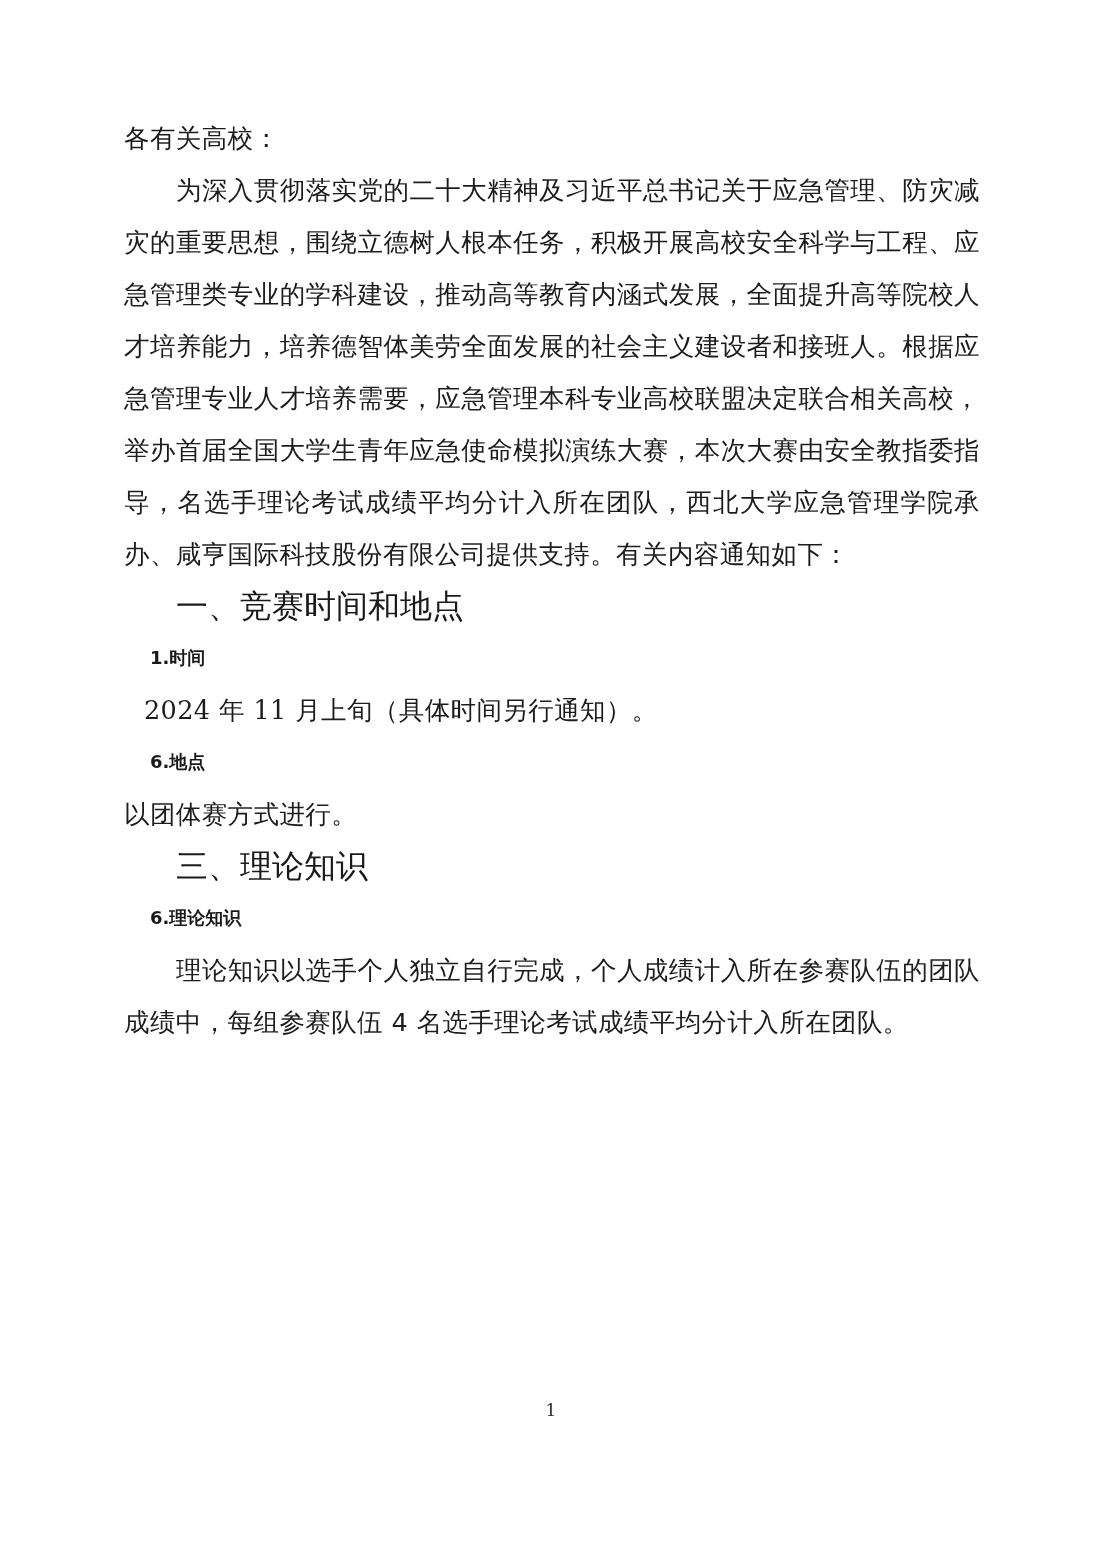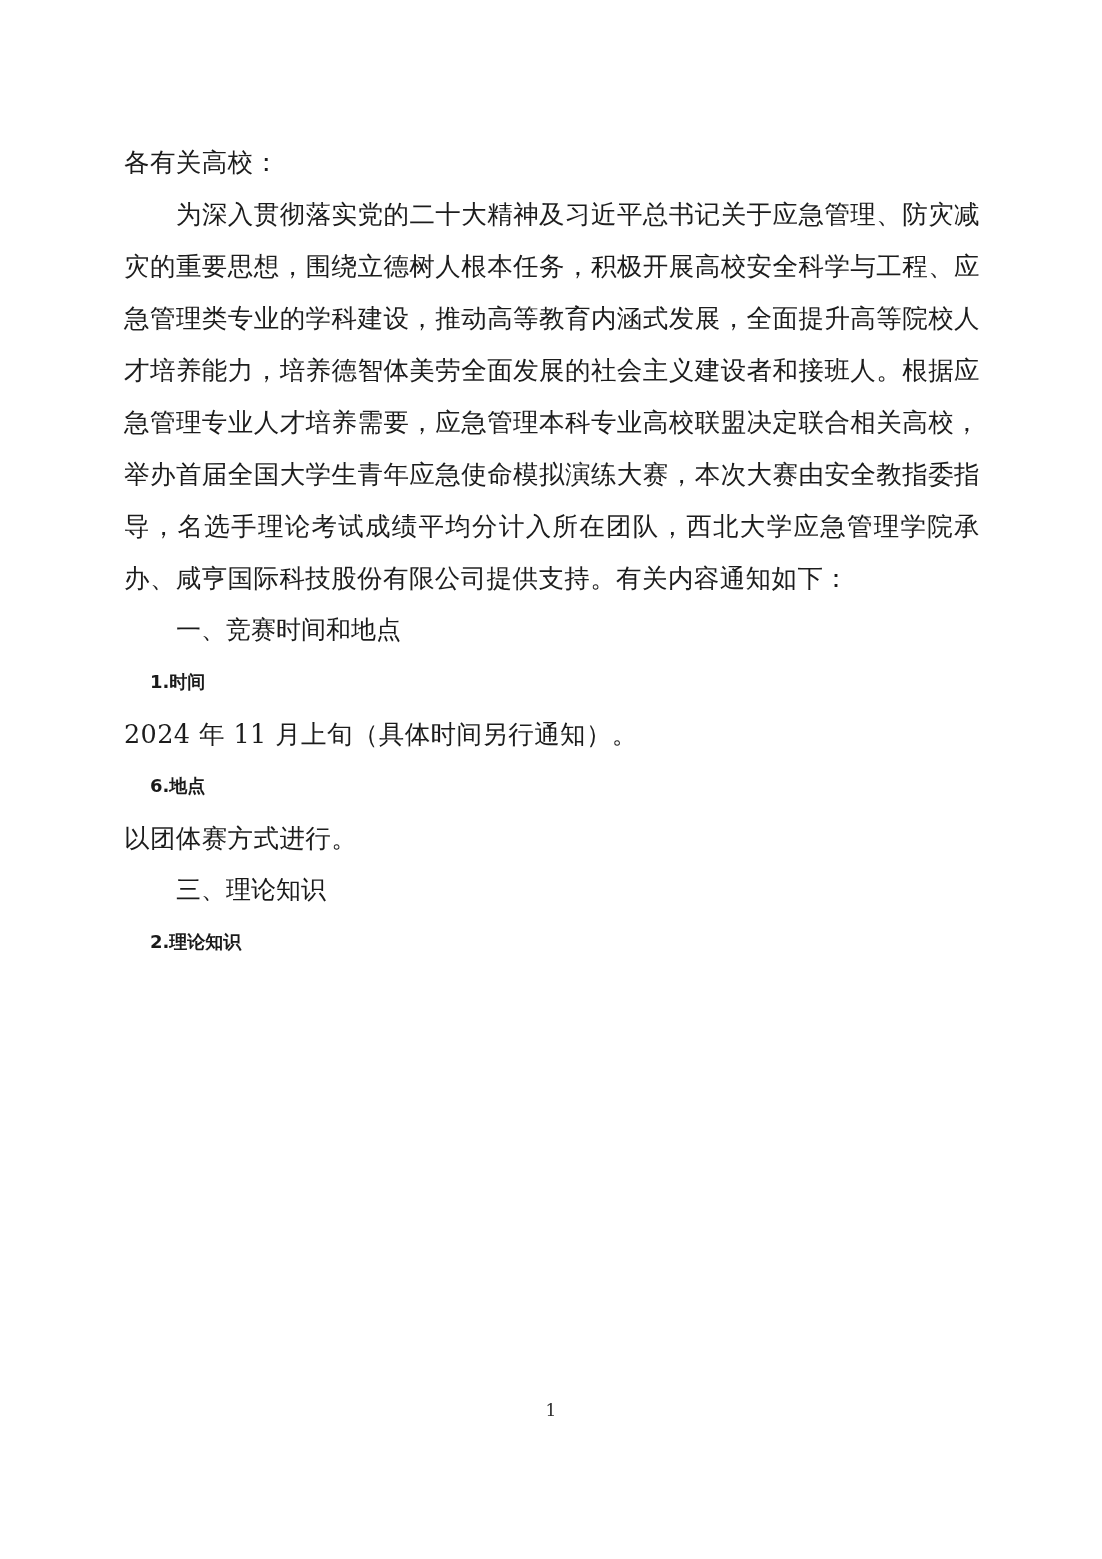--- a/index.html
+++ b/index.html
@@ -13,53 +13,54 @@
     height: 1559px;
     background: #ffffff;
     box-sizing: border-box;
     font-family: "DejaVu Sans", sans-serif;
     color: #1a1a1a;
     overflow: hidden;
   }
   .doc-body {
     position: absolute;
     left: 124px;
-    top: 136px;
+    top: 112px;
     width: 856px;
   }
   .para {
     font-size: 25.5px;
     line-height: 52px;
     letter-spacing: 0.4px;
     margin: 0;
     text-align: justify;
     text-justify: inter-ideograph;
     font-family: "DejaVu Sans", sans-serif;
     font-weight: 400;
     color: #1c1c1c;
   }
   .indent {
     text-indent: 52px;
   }
   .heading-cn {
-    font-size: 25px;
+    font-size: 32px;
     line-height: 52px;
     margin: 0;
     text-indent: 52px;
     font-weight: 400;
   }
   .sub-heading {
     font-size: 18px;
     line-height: 52px;
     margin: 0;
     text-indent: 26px;
     font-weight: 700;
   }
   .serif-num {
     font-family: "DejaVu Serif", serif;
+    margin-left: 20px;
   }
   .page-number {
     position: absolute;
     left: 0;
     right: 0;
     top: 1400px;
     text-align: center;
     font-size: 17px;
     font-family: "DejaVu Serif", serif;
     color: #2a2a2a;
@@ -84,20 +85,21 @@
 
     <p class="sub-heading">6.地点</p>
 
 
 
     <p class="para">以团体赛方式进行。</p>
 
     <p class="heading-cn">三、理论知识</p>
 
 
-    <p class="sub-heading">2.理论知识</p>
+    <p class="sub-heading">6.理论知识</p>
 
+    <p class="para indent">理论知识以选手个人独立自行完成，个人成绩计入所在参赛队伍的团队成绩中，每组参赛队伍 4 名选手理论考试成绩平均分计入所在团队。</p>
 
   </div>
 
   <div class="page-number">1</div>
 
 </div>
 
 </body></html>

